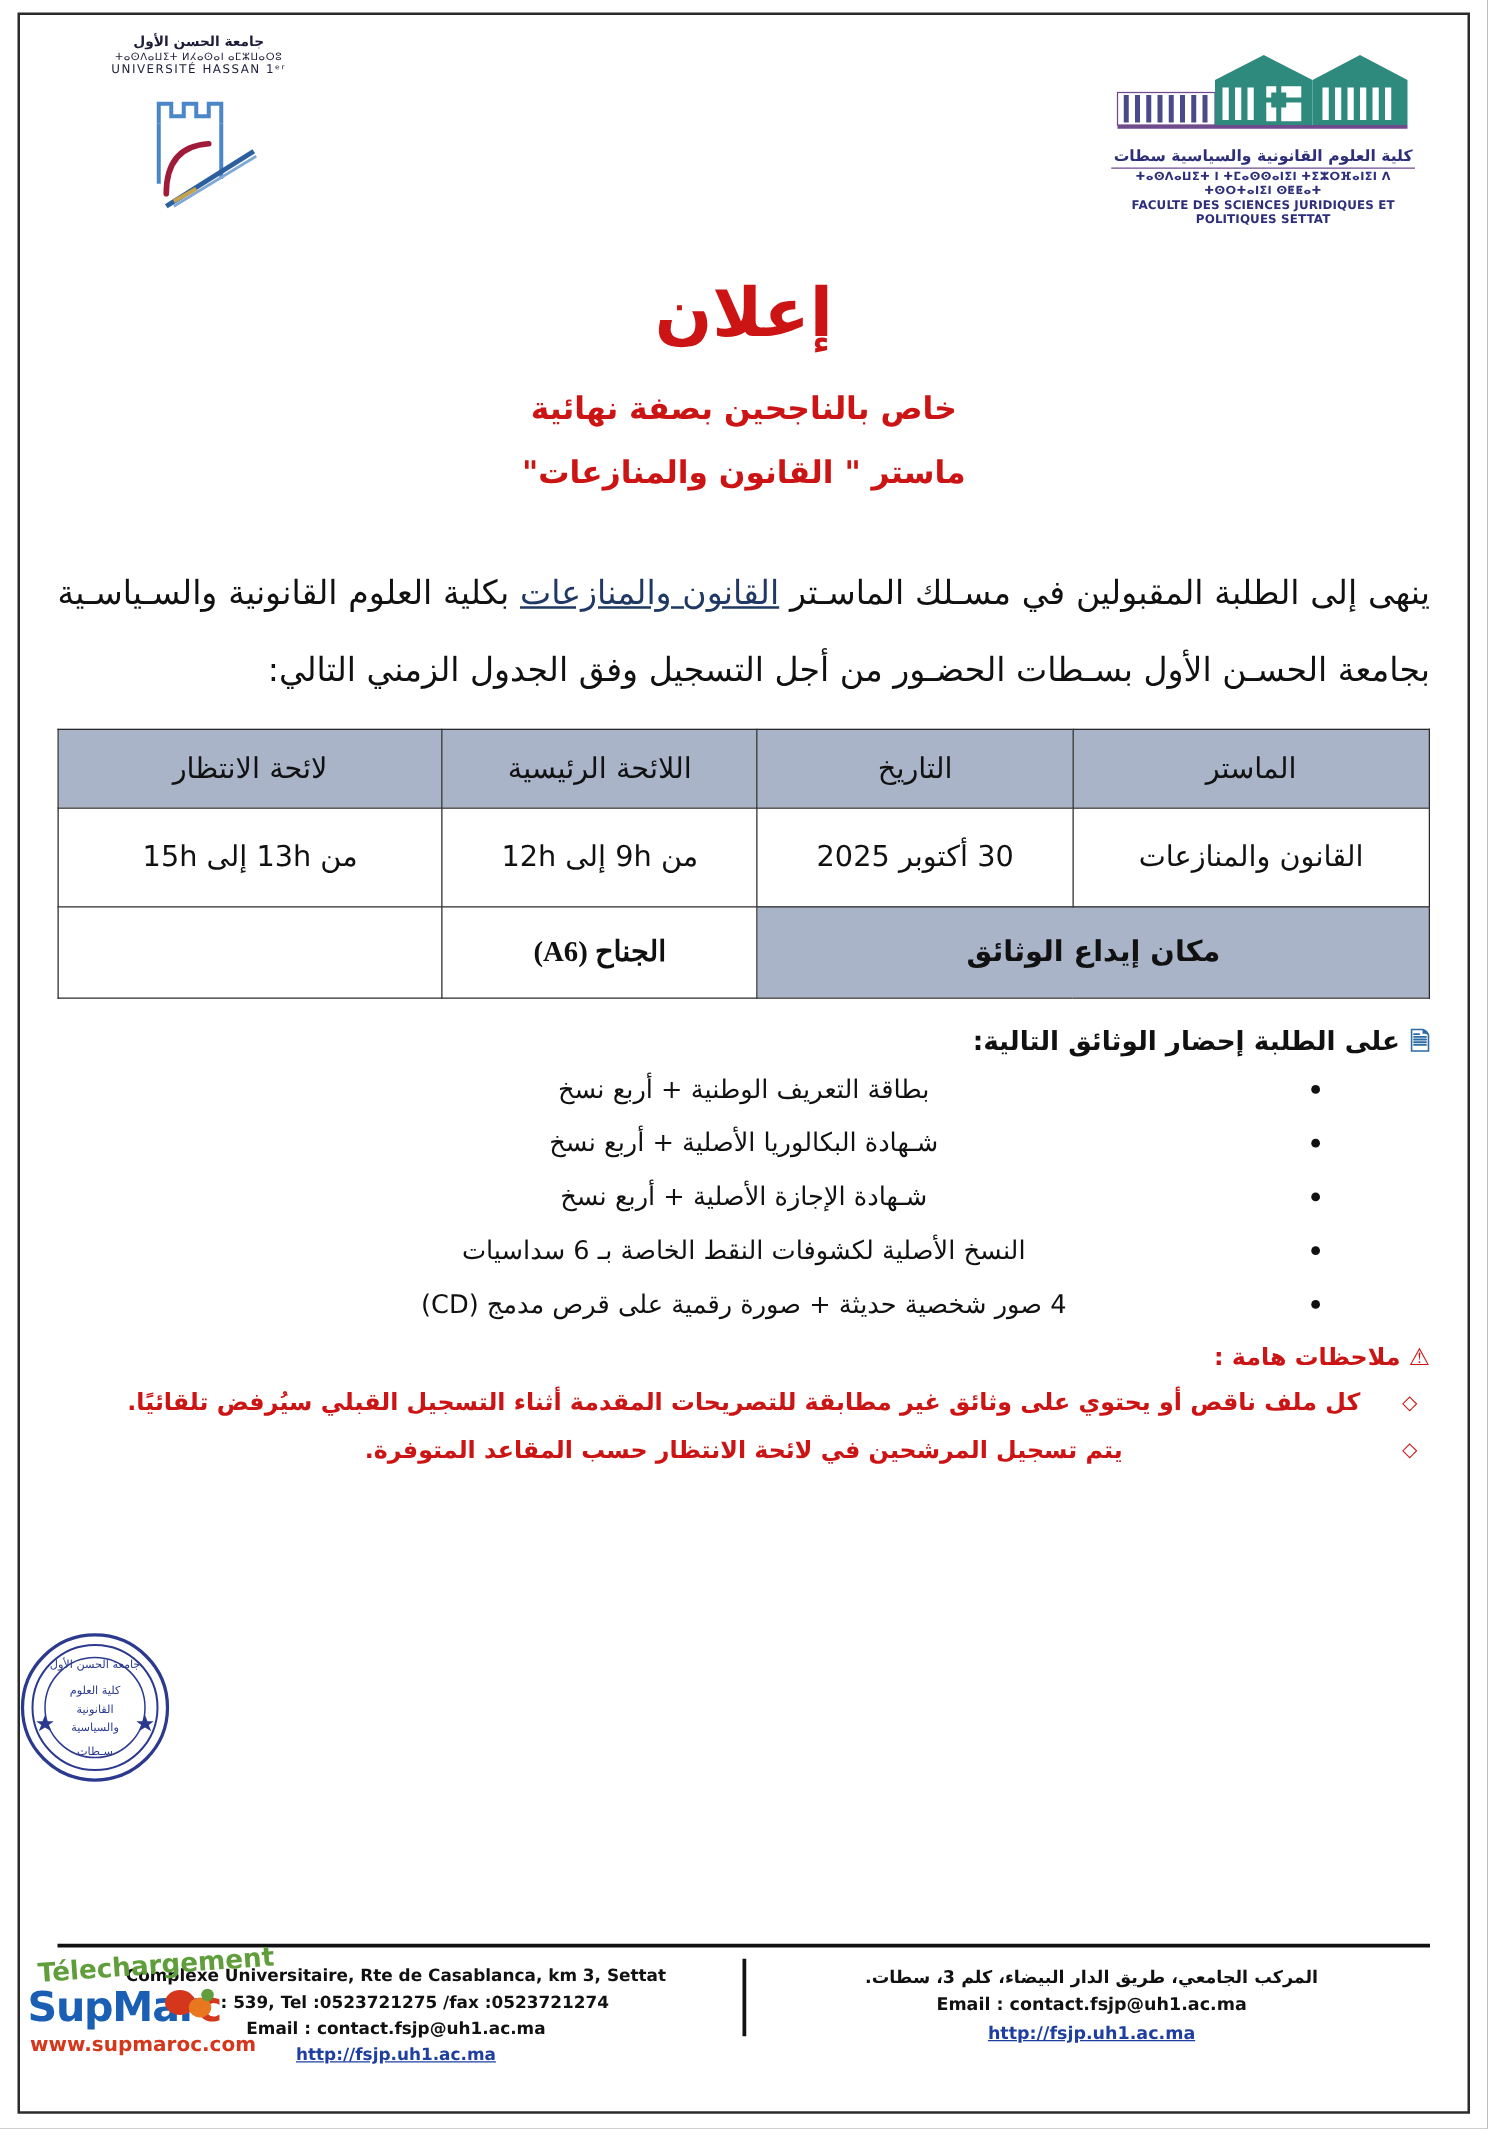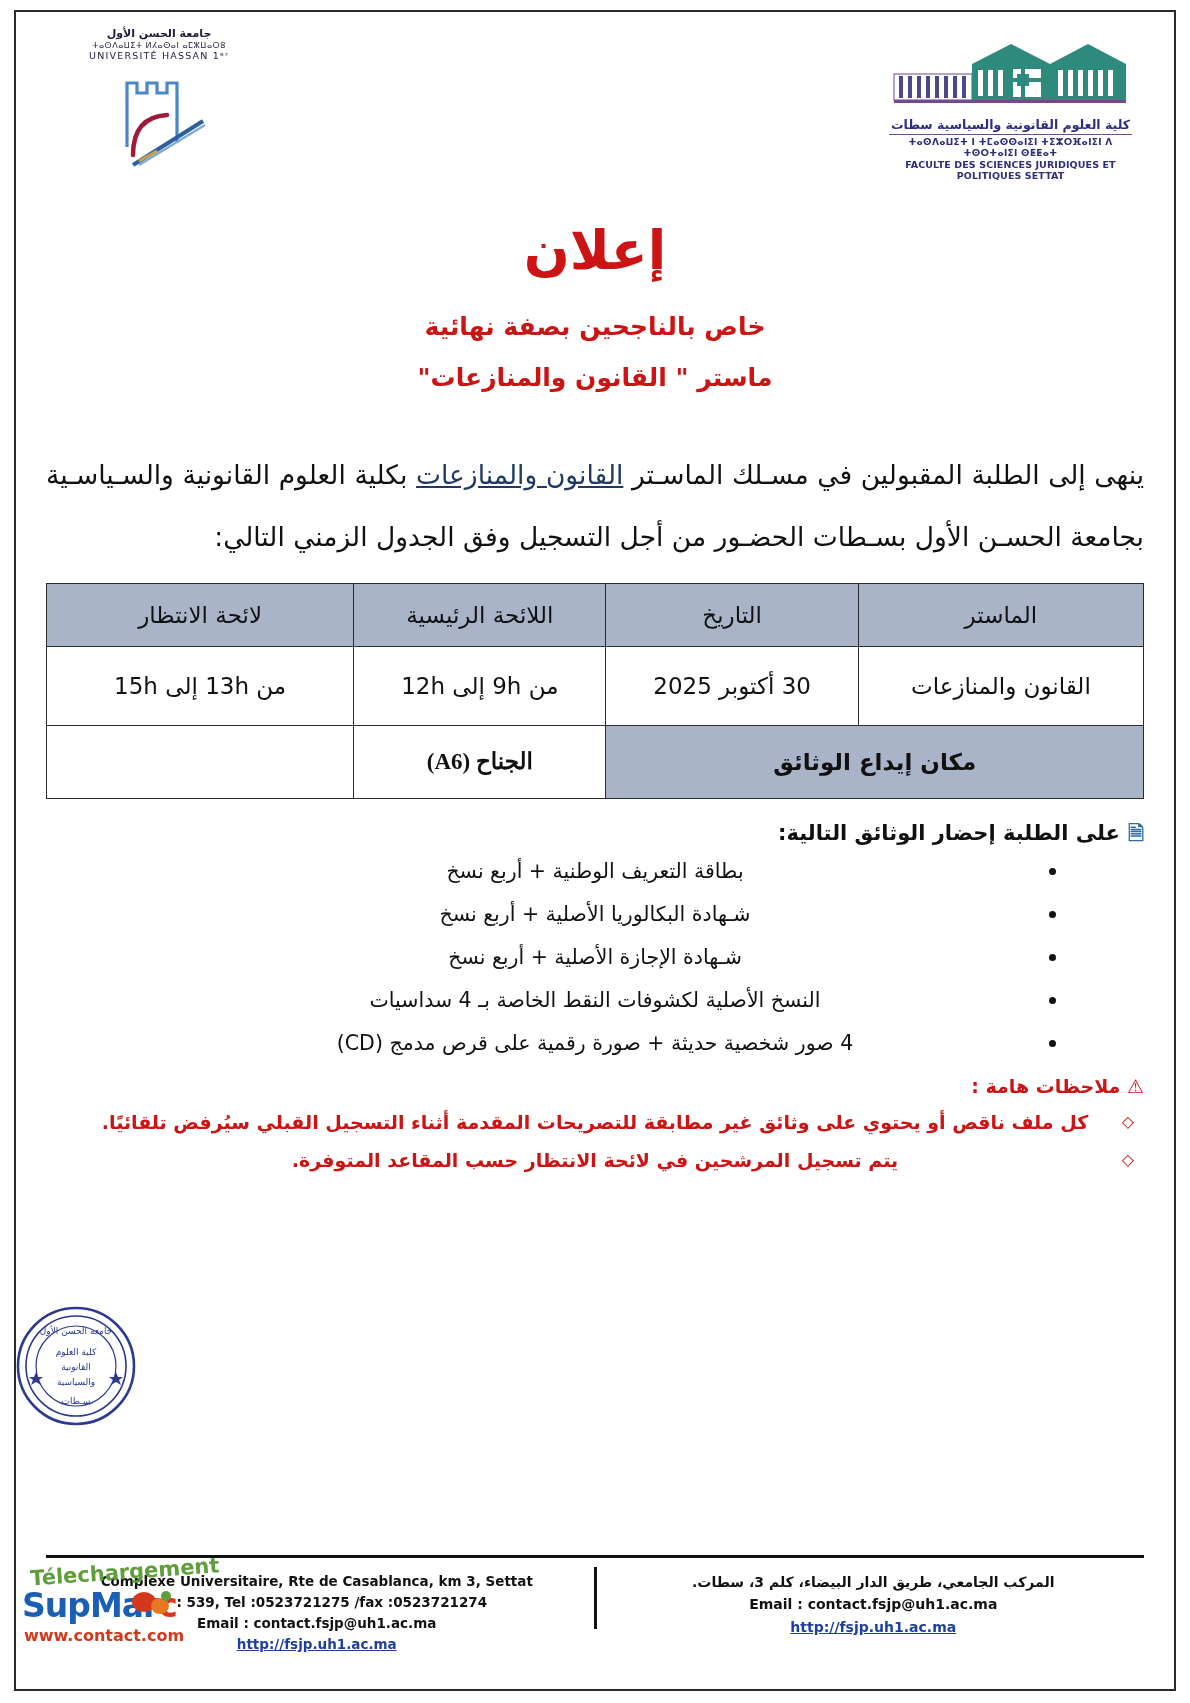--- a/index.html
+++ b/index.html
@@ -335,21 +335,21 @@
       </table>
 
     <div class="docs-head">
       <span class="doc-icon">🗎</span>
       <span>على الطلبة إحضار الوثائق التالية:</span>
     </div>
     <ul class="docs">
       <li><span class="bullet"></span><span>بطاقة التعريف الوطنية + أربع نسخ</span></li>
       <li><span class="bullet"></span><span>شـهادة البكالوريا الأصلية + أربع نسخ</span></li>
       <li><span class="bullet"></span><span>شـهادة الإجازة الأصلية + أربع نسخ</span></li>
-      <li><span class="bullet"></span><span>النسخ الأصلية لكشوفات النقط الخاصة بـ 4 سداسيات</span></li>
+      <li><span class="bullet"></span><span>النسخ الأصلية لكشوفات النقط الخاصة بـ 6 سداسيات</span></li>
       <li><span class="bullet"></span><span>4 صور شخصية حديثة + صورة رقمية على قرص مدمج (CD)</span></li>
     </ul>
 
     <div class="notes-head">
       <span class="warn">⚠</span>
       <span>ملاحظات هامة :</span>
     </div>
     <ul class="notes">
       <li><span class="dbullet">◇</span><span>كل ملف ناقص أو يحتوي على وثائق غير مطابقة للتصريحات المقدمة أثناء التسجيل القبلي سيُرفض تلقائيًا.</span></li>
       <li><span class="dbullet">◇</span><span>يتم تسجيل المرشحين في لائحة الانتظار حسب المقاعد المتوفرة.</span></li>
@@ -393,16 +393,16 @@
     <div class="wm-sup">
       <span>SupMar</span><span class="red">c</span>
     </div>
     <div class="wm-blob">
       <svg width="46" height="34" viewBox="0 0 46 34">
         <ellipse cx="14" cy="16" rx="12" ry="10" fill="#d4371c"></ellipse>
         <ellipse cx="30" cy="20" rx="9" ry="8" fill="#e8771f"></ellipse>
         <circle cx="36" cy="10" r="5" fill="#5f9e3a"></circle>
       </svg>
     </div>
-    <div class="wm-url">www.contact.com</div>
+    <div class="wm-url">www.supmaroc.com</div>
   </div>
 
 </div>
 
 </body></html>

